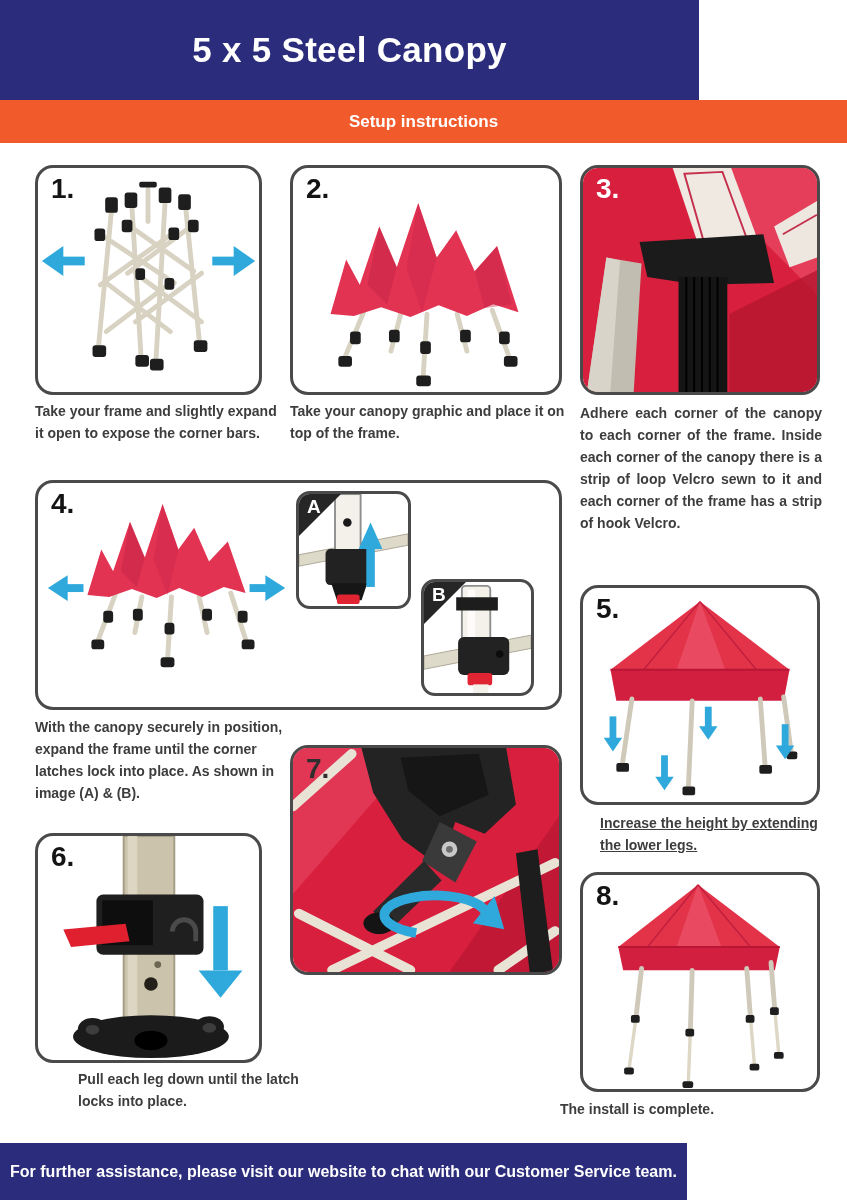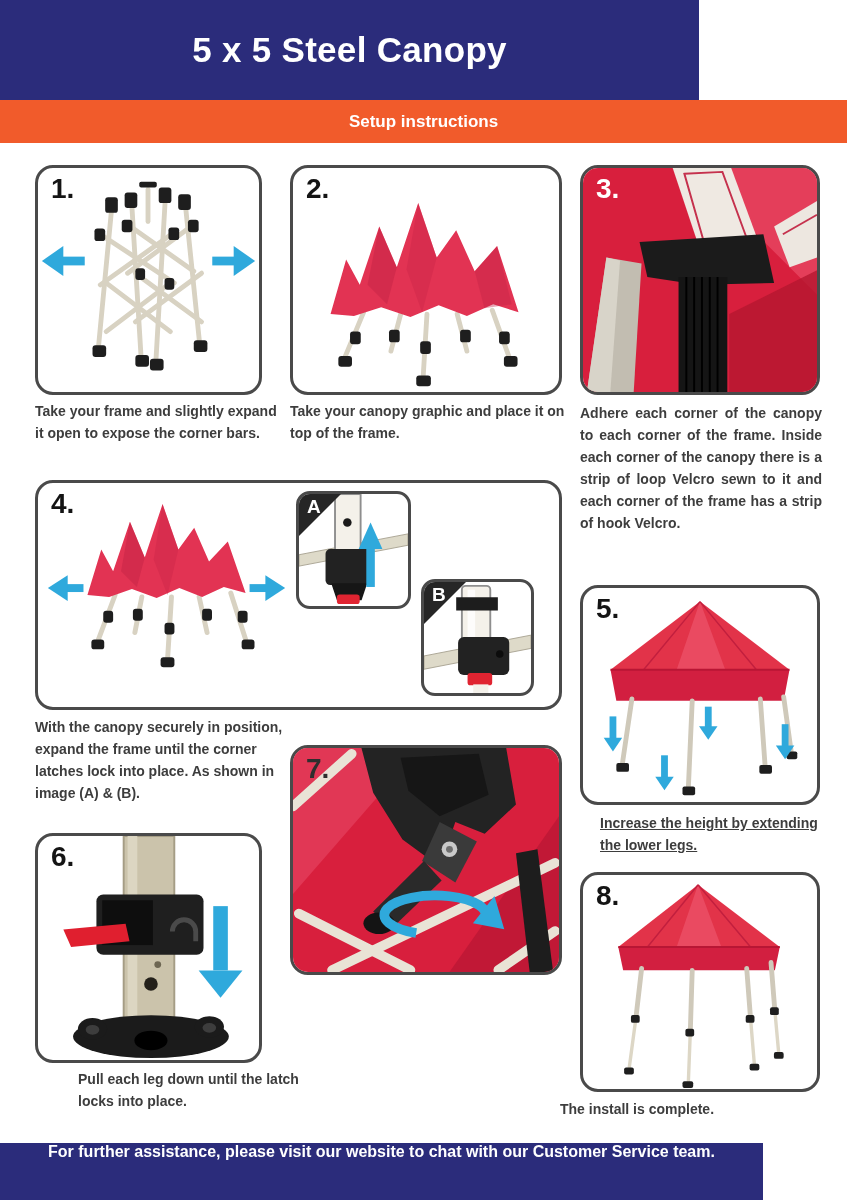--- a/index.html
+++ b/index.html
@@ -25,22 +25,22 @@
 
   .caption { position:absolute; font-size:14px; line-height:22px; font-weight:600; color:#3D3D3D; }
   .caption.justify { text-align:justify; }
 
   .inset { position:absolute; background:#ffffff; border:3px solid #4A4A4A; border-radius:14px; overflow:hidden; z-index:2; }
   .inset svg { position:absolute; left:0; top:0; width:100%; height:100%; }
   .inset .corner { position:absolute; top:-1px; left:-1px; width:0; height:0; border-style:solid;
                    border-width:44px 44px 0 0; border-color:#262626 transparent transparent transparent; z-index:2; }
   .inset-label { position:absolute; top:2px; left:8px; color:#ffffff; font-size:19px; font-weight:700; z-index:3; }
 
-  .footer { position:absolute; left:0; top:1143px; width:763px; height:57px; background:#2B2C7B;
-            display:flex; justify-content:center; }
+  .footer { position:absolute; left:0; top:1143px; width:687px; height:57px; background:#2B2C7B;
+            display:flex; align-items:center; justify-content:center; }
   .footer span { color:#ffffff; font-size:16px; font-weight:600; }
 </style>
 </head>
 <body>
 
 <div class="page">
 
   <header class="header">
     <h1>5 x 5 Steel Canopy</h1>
   </header>

